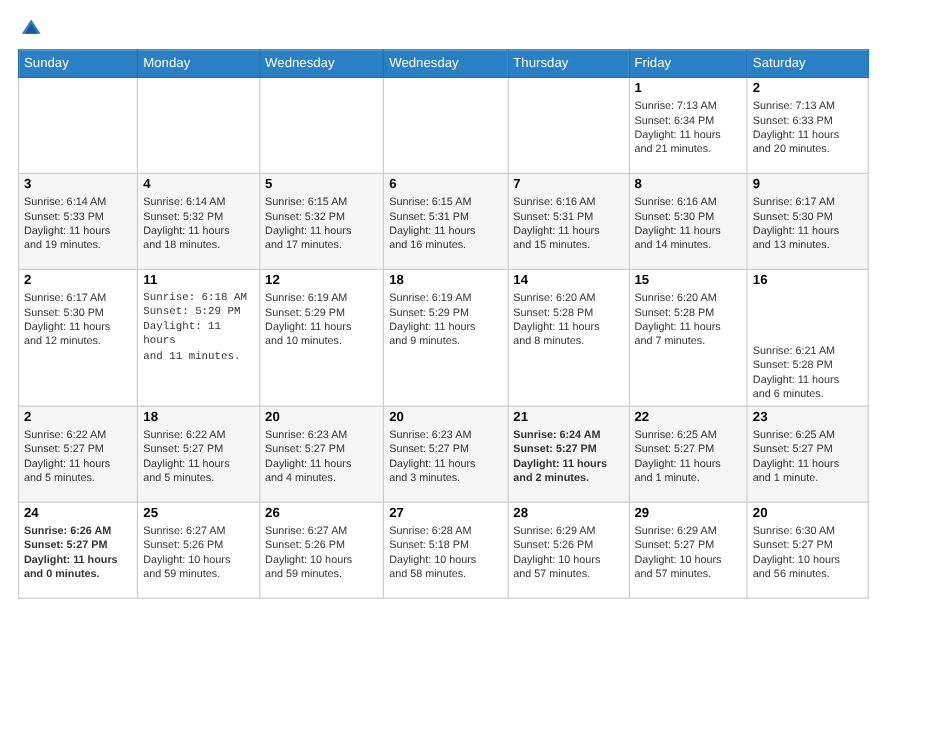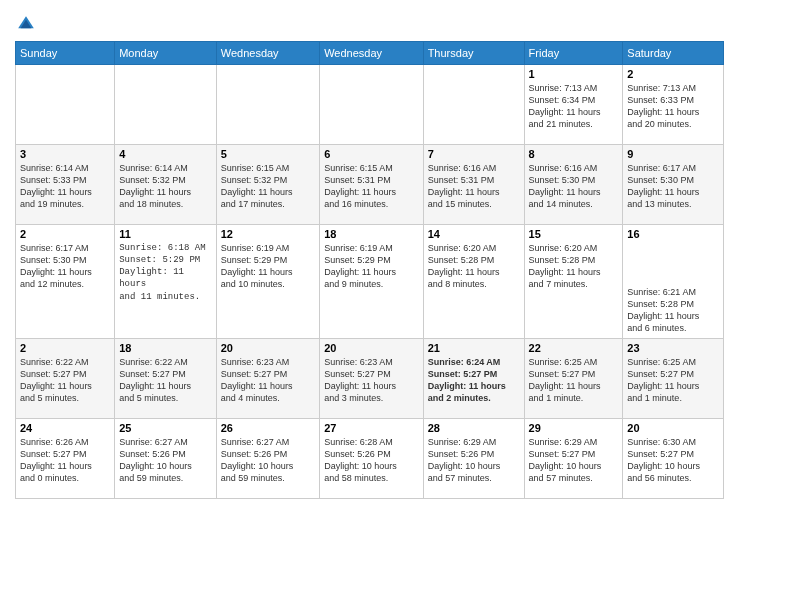--- a/index.html
+++ b/index.html
@@ -298,21 +298,21 @@
             <span class="day-num">23</span>
             <div class="day-info" style="white-space: pre-line;">Sunrise: 6:25 AM
 Sunset: 5:27 PM
 Daylight: 11 hours
 and 1 minute.</div>
           </td>
         </tr>
         <tr>
           <td>
             <span class="day-num">24</span>
-            <div class="day-info" style="white-space: pre-line;">Sunrise: 6:26 AM
+            <div class="day-info" style="white-space: pre-line; font-weight: bold;">Sunrise: 6:26 AM
 Sunset: 5:27 PM
 Daylight: 11 hours
 and 0 minutes.</div>
           </td>
           <td>
             <span class="day-num">25</span>
             <div class="day-info" style="white-space: pre-line;">Sunrise: 6:27 AM
 Sunset: 5:26 PM
 Daylight: 10 hours
 and 59 minutes.</div>
@@ -320,21 +320,21 @@
           <td>
             <span class="day-num">26</span>
             <div class="day-info" style="white-space: pre-line;">Sunrise: 6:27 AM
 Sunset: 5:26 PM
 Daylight: 10 hours
 and 59 minutes.</div>
           </td>
           <td>
             <span class="day-num">27</span>
             <div class="day-info" style="white-space: pre-line;">Sunrise: 6:28 AM
-Sunset: 5:26 PM
+Sunset: 5:18 PM
 Daylight: 10 hours
 and 58 minutes.</div>
           </td>
           <td>
             <span class="day-num">28</span>
             <div class="day-info" style="white-space: pre-line;">Sunrise: 6:29 AM
 Sunset: 5:26 PM
 Daylight: 10 hours
 and 57 minutes.</div>
           </td>

